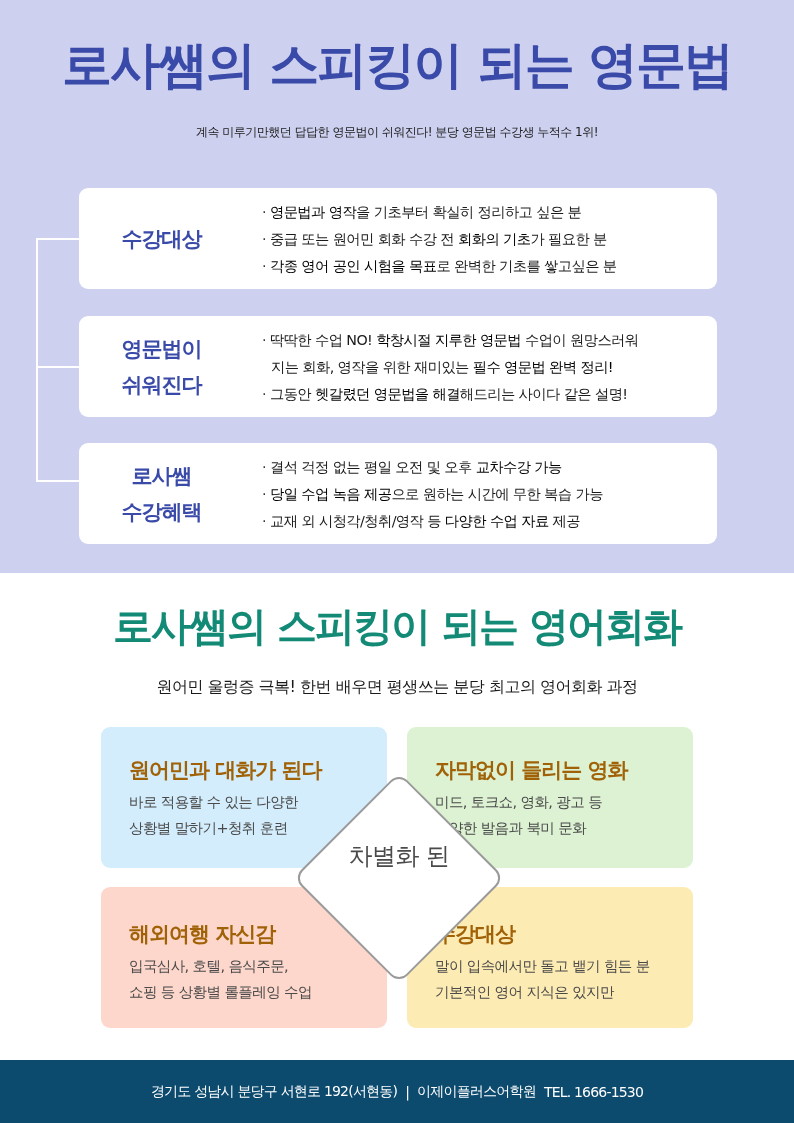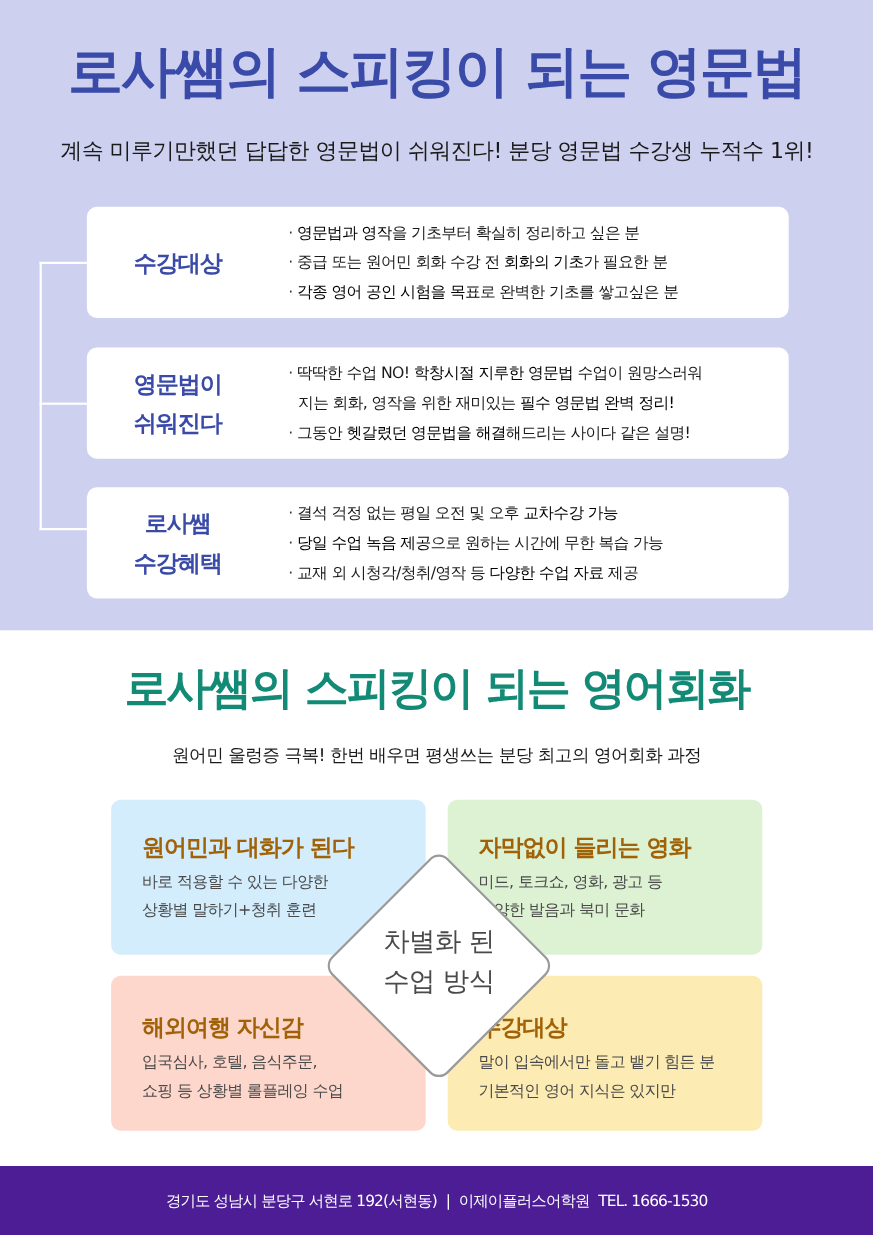--- a/index.html
+++ b/index.html
@@ -12,21 +12,21 @@
       background: #cdd1ef;
       padding-left: 36px;
     }
     .top-title {
       position: absolute; left: 0; right: 0; top: 32px; text-align: center;
       font-size: 50px; font-weight: bold; color: #3a4aa8; letter-spacing: -2px;
       line-height: 66px;
     }
     .top-subtitle {
       position: absolute; left: 0; right: 0; top: 124px; text-align: center;
-      font-size: 20px; color: #1a1a1a; letter-spacing: -0.5px;
+      font-size: 12px; color: #1a1a1a; letter-spacing: -0.5px;
     }
     .bracket-v {
       position: absolute; left: 36px; top: 238px; width: 2px; height: 244px; background: #ffffff;
     }
     .bracket-h {
       position: absolute; left: 36px; height: 2px; width: 44px; background: #ffffff;
     }
     .info-card {
       position: absolute; left: 79px; width: 638px; height: 101px;
       background: #ffffff; border-radius: 9px;
@@ -79,21 +79,21 @@
       border: 2px solid #9a9a9a; border-radius: 12px;
     }
     .diamond-text {
       position: absolute; left: 299px; top: 838px; width: 200px; text-align: center;
       font-size: 24px; color: #4a4a4a; line-height: 36px; letter-spacing: -0.5px;
     }
 
     
     .footer {
       position: absolute; left: 0; top: 1060px; width: 794px; height: 63px;
-      background: #4c1d95; color: #ffffff;
+      background: #0c4a6e; color: #ffffff;
       display: flex; align-items: center; justify-content: center;
       font-size: 14px; letter-spacing: -0.8px;
     }
     .footer .sep { margin: 0 8px; }
     .footer .tel { margin-left: 8px; }
   </style>
 </head>
 <body>
 
 <section class="top">
@@ -167,21 +167,20 @@
   <div class="f-title">수강대상</div>
   <div class="f-desc">
     <div>말이 입속에서만 돌고 뱉기 힘든 분</div>
     <div>기본적인 영어 지식은 있지만</div>
   </div>
 </div>
 
 <div class="diamond"></div>
 <div class="diamond-text">
   <div>차별화 된</div>
-  <div>수업 방식</div>
 </div>
 
 <footer class="footer">
   <span>경기도 성남시 분당구 서현로 192(서현동)</span>
   <span class="sep">|</span>
   <span>이제이플러스어학원</span>
   <span class="tel">TEL. 1666-1530</span>
 </footer>
 
 </body></html>

